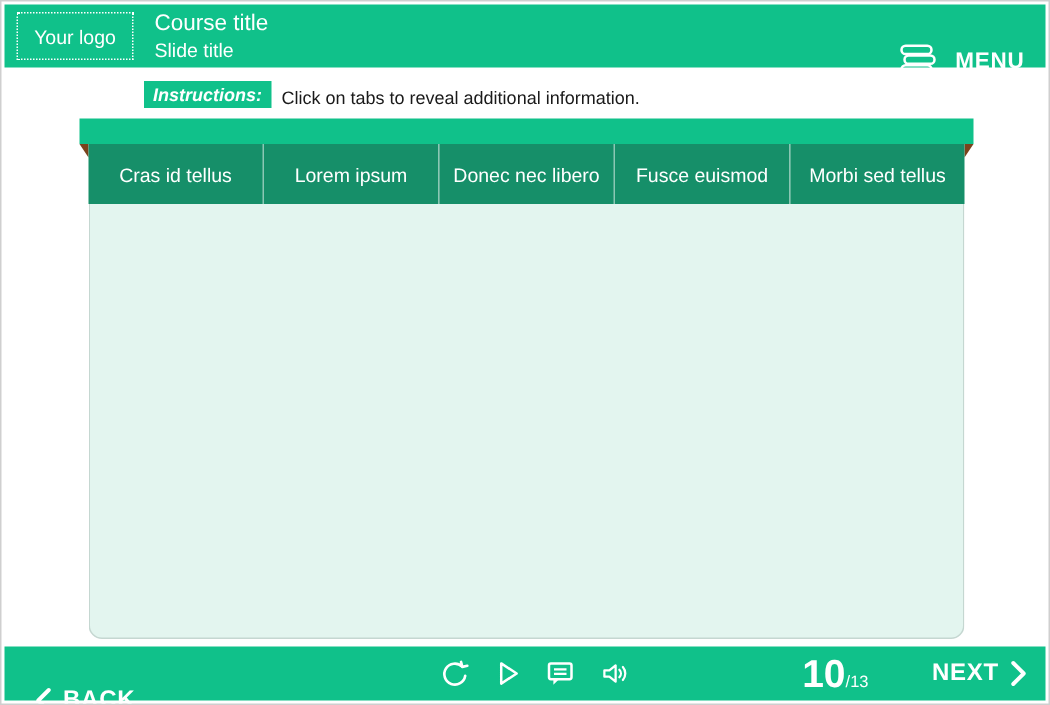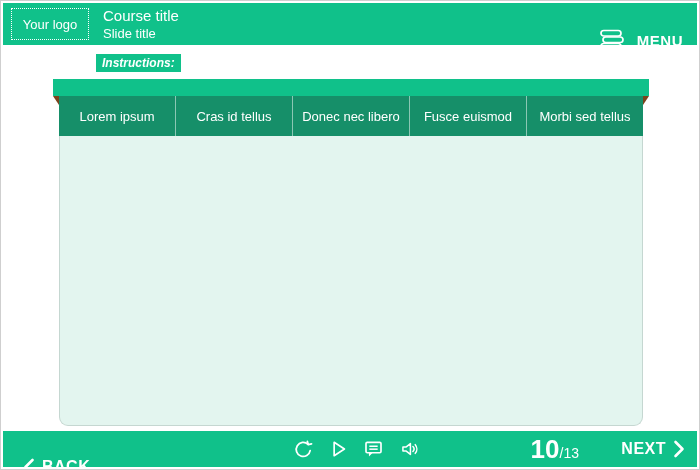--- a/index.html
+++ b/index.html
@@ -81,21 +81,21 @@
   .back-btn { position:absolute; left:20px;margin-top:35px; }
   .next-btn { position:absolute; right:12px; }
   .player-icons {
     position:absolute; left:290px; display:flex; align-items:center; gap:15px;
   }
   .player-icons .ic { cursor:pointer; display:flex; align-items:center; }
   .page-indicator {
     position:absolute; right:118px; display:flex; align-items:baseline;
   }
   .page-current { font-weight:bold; font-size:26px; }
-  .page-total   { font-size:14px; }
+  .page-total   { font-size:11px; }
 
   svg { display:block; }
 </style>
 </head>
 <body>
 
 <div class="page">
 
   <div class="header">
     <div class="logo-box">
@@ -112,32 +112,33 @@
           <rect x="4" y="9" width="20" height="5.5" rx="2.75" fill="none" stroke="#ffffff" stroke-width="1.7"></rect>
           <rect x="2" y="15.5" width="20" height="5.5" rx="2.75" fill="none" stroke="#ffffff" stroke-width="1.7"></rect>
         </svg>
       </span>
       <span class="menu-label">MENU</span>
     </div>
   </div>
 
   <div class="instructions">
     <span class="instr-badge">Instructions:</span>
+    <span class="instr-text">Click on tabs to reveal additional information.</span>
   </div>
 
   <div class="ribbon"></div>
   <div class="fold fold-left"></div>
   <div class="fold fold-right"></div>
 
   <div class="tabs">
     <div class="tab">
+      <span>Cras id tellus</span>
+    </div>
+    <div class="tab">
       <span>Lorem ipsum</span>
-    </div>
-    <div class="tab">
-      <span>Cras id tellus</span>
     </div>
     <div class="tab">
       <span>Donec nec libero</span>
     </div>
     <div class="tab">
       <span>Fusce euismod</span>
     </div>
     <div class="tab">
       <span>Morbi sed tellus</span>
     </div>

